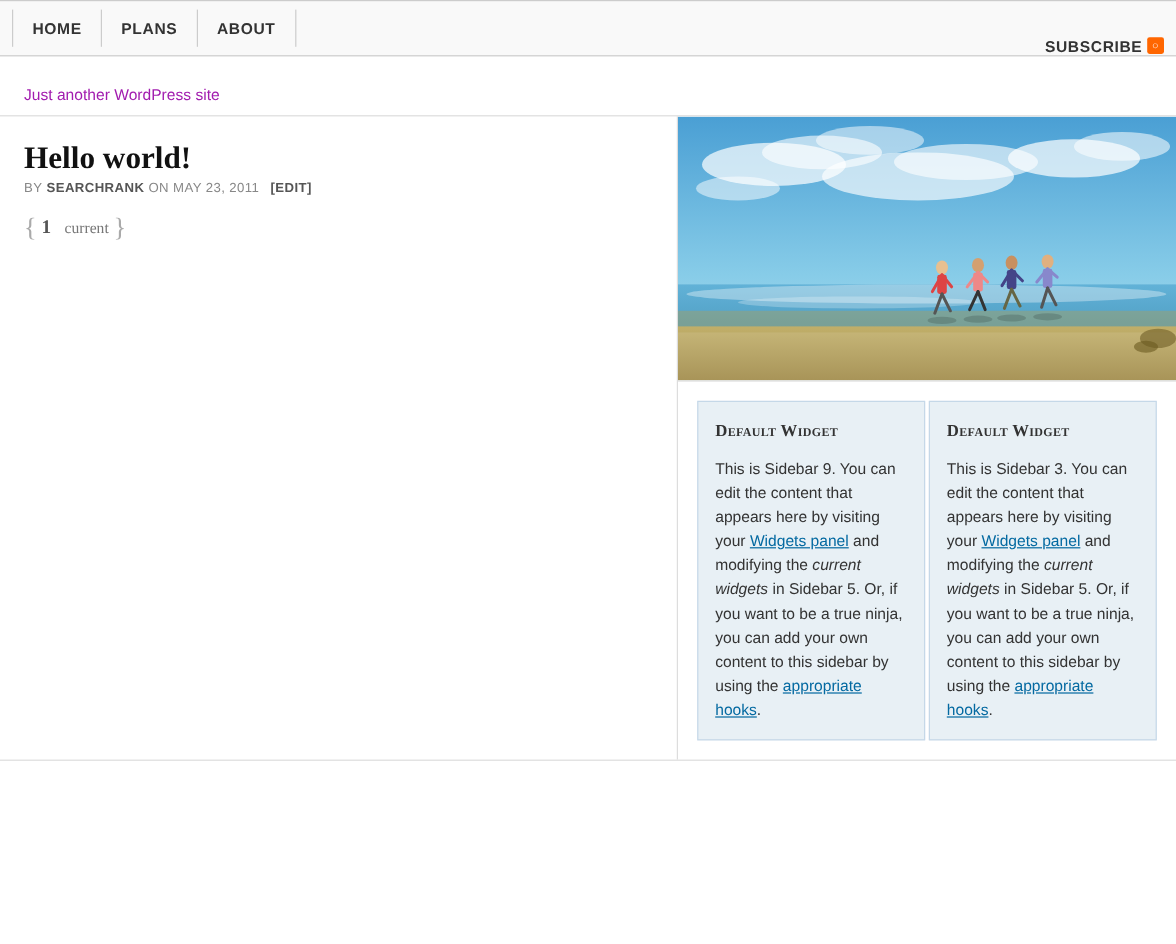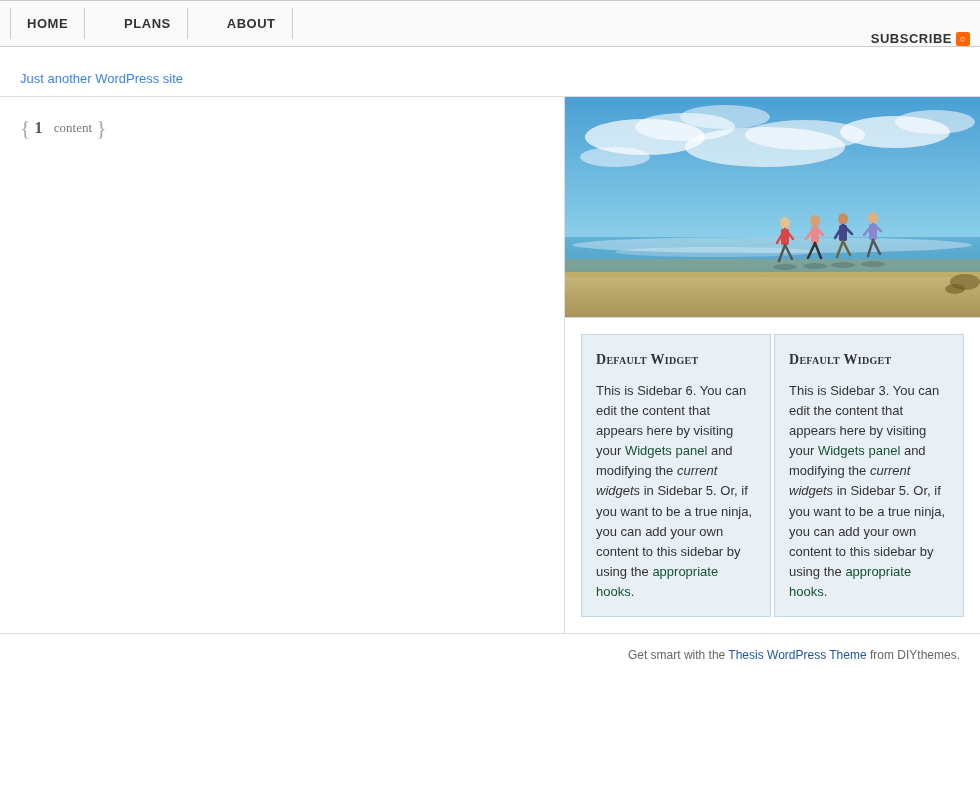--- a/index.html
+++ b/index.html
@@ -8,21 +8,21 @@
     
     #nav-bar {
       border-bottom: 1px solid #ccc;
       border-top: 1px solid #ccc;
       background: #f9f9f9;
       display: flex;
       align-items: center;
       justify-content: space-between;
       padding: 0 10px;
     }
-    #nav-left { display: flex; gap: 23px; }
+    #nav-left { display: flex; }
     .nav-item {
       display: inline-block;
       padding: 8px 16px;
       font-family: Arial, Helvetica, sans-serif;
       font-size: 13px;
       font-weight: bold;
       letter-spacing: 0.04em;
       text-transform: uppercase;
       color: #333;
       cursor: pointer;
@@ -30,21 +30,20 @@
       text-decoration: none;
     }
     .nav-item:first-child { border-left: 1px solid #ccc; }
     #nav-subscribe {
       font-family: Arial, Helvetica, sans-serif;
       font-size: 13px;
       font-weight: bold;
       letter-spacing: 0.04em;
       text-transform: uppercase;
       display: flex;
-      align-items: center;
       gap: 4px;
       color: #333;
       margin-top: 30px;
     }
     .rss-icon {
       width: 14px; height: 14px;
       background: #f60;
       border-radius: 2px;
       display: inline-flex;
       align-items: center;
@@ -61,21 +60,21 @@
     }
     #site-title {
       font-size: 36px;
       font-weight: bold;
       font-family: Georgia, serif;
       color: #111;
       letter-spacing: -0.5px;
     }
     #site-tagline {
       font-size: 13px;
-      color: #3b82f6;
+      color: #a21caf;
       font-family: Arial, Helvetica, sans-serif;
       margin-top: 4px;
     }
 
     
     #main-layout {
       display: flex;
       padding: 0;
       border-top: 1px solid #ddd;
     }
@@ -160,21 +159,21 @@
     }
     .widget-title {
       font-variant: small-caps;
       font-size: 14px;
       font-weight: bold;
       color: #333;
       margin-bottom: 10px;
       font-family: Georgia, serif;
       letter-spacing: 0.02em;
     }
-    .widget-link { color: #14532d; cursor: pointer; }
+    .widget-link { color: #0369a1; text-decoration: underline; cursor: pointer; }
     .widget-text em { font-style: italic; }
 
     
     #footer {
       border-top: 1px solid #ddd;
       text-align: right;
       padding: 14px 20px;
       font-family: Arial, Helvetica, sans-serif;
       font-size: 12px;
       color: #666;
@@ -198,23 +197,27 @@
 </nav>
 
 <header id="site-header">
   <p id="site-tagline">Just another WordPress site</p>
 </header>
 
 <div id="main-layout">
 
   <main id="content-area">
     <article>
+      <h2 class="post-title">Hello world!</h2>
+      <div class="post-meta">
+        <span>by</span>&nbsp;<span class="author">SEARCHRANK</span>&nbsp;<span>on</span>&nbsp;<span class="date">MAY 23, 2011</span>&nbsp;<span class="edit-link">[EDIT]</span>
+      </div>
       <div class="comments-bubble">
         <span class="brace">{</span>
-        <span class="comment-count">1</span>&nbsp;<span>content</span>
+        <span class="comment-count">1</span>&nbsp;<span>current</span>
         <span class="brace">}</span>
       </div>
     </article>
   </main>
 
   <aside id="sidebar">
 
     <div id="featured-image">
       <svg class="beach-svg" viewBox="0 0 415 220" xmlns="http://www.w3.org/2000/svg" preserveAspectRatio="xMidYMid slice">
 
@@ -298,32 +301,29 @@
         <ellipse cx="400" cy="185" rx="15" ry="8" fill="#7a6a30" opacity="0.7"></ellipse>
         <ellipse cx="390" cy="192" rx="10" ry="5" fill="#6a5a20" opacity="0.6"></ellipse>
       </svg>
     </div>
 
     <div id="widget-area">
 
       <div class="widget-box">
         <div class="widget-title">Default Widget</div>
         <div class="widget-text">
-          <span>This is Sidebar 6. You can edit the content that appears here by visiting your </span><a class="widget-link">Widgets panel</a><span> and modifying the </span><em>current widgets</em><span> in Sidebar 5. Or, if you want to be a true ninja, you can add your own content to this sidebar by using the </span><a class="widget-link">appropriate hooks</a><span>.</span>
+          <span>This is Sidebar 9. You can edit the content that appears here by visiting your </span><a class="widget-link">Widgets panel</a><span> and modifying the </span><em>current widgets</em><span> in Sidebar 5. Or, if you want to be a true ninja, you can add your own content to this sidebar by using the </span><a class="widget-link">appropriate hooks</a><span>.</span>
         </div>
       </div>
 
       <div class="widget-box">
         <div class="widget-title">Default Widget</div>
         <div class="widget-text">
           <span>This is Sidebar 3. You can edit the content that appears here by visiting your </span><a class="widget-link">Widgets panel</a><span> and modifying the </span><em>current widgets</em><span> in Sidebar 5. Or, if you want to be a true ninja, you can add your own content to this sidebar by using the </span><a class="widget-link">appropriate hooks</a><span>.</span>
         </div>
       </div>
     </div>
 
   </aside>
 </div>
 
 <footer id="footer">
-  <span class="footer-line">
-    <span>Get smart with the </span><a>Thesis WordPress Theme</a><span> from DIYthemes.</span>
-  </span>
 </footer>
 
 </body></html>

